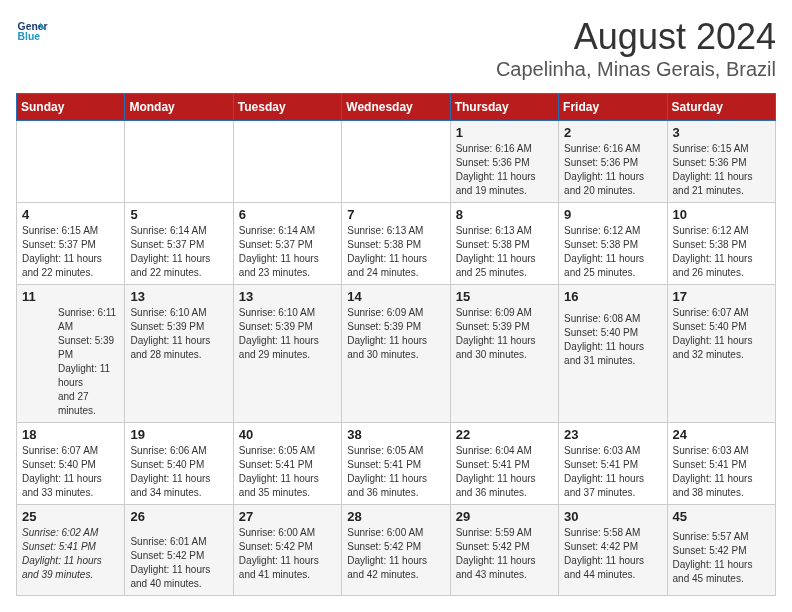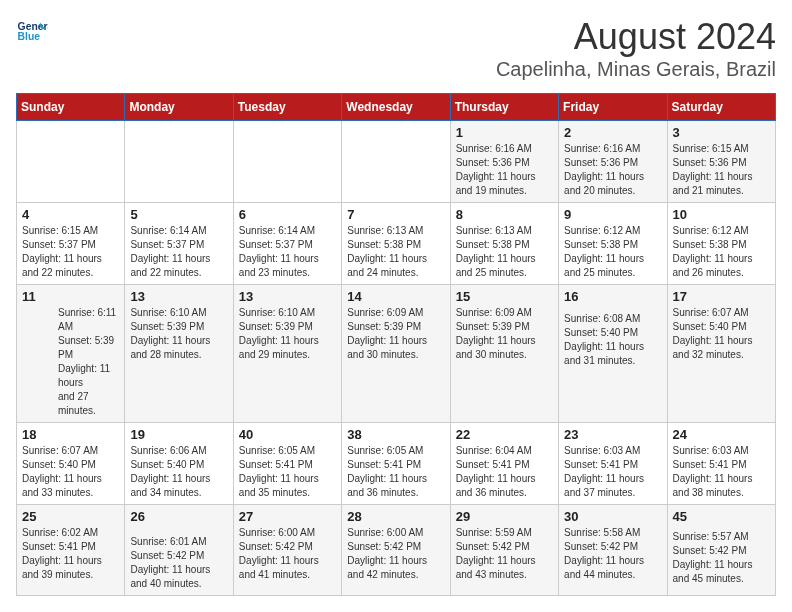--- a/index.html
+++ b/index.html
@@ -284,21 +284,21 @@
           <span class="day-number">24</span>
           <div class="day-info" style="white-space: pre-line;">Sunrise: 6:03 AM
 Sunset: 5:41 PM
 Daylight: 11 hours
 and 38 minutes.</div>
         </td>
       </tr>
       <tr>
         <td>
           <span class="day-number">25</span>
-          <div class="day-info" style="white-space: pre-line;">Sunrise: 6:02 AM
+          <div class="day-info" style="white-space: pre-line; font-style: italic;">Sunrise: 6:02 AM
 Sunset: 5:41 PM
 Daylight: 11 hours
 and 39 minutes.</div>
         </td>
         <td>
           <span class="day-number">26</span>
           <div class="day-info" style="white-space: pre-line; margin-top: 11px;">Sunrise: 6:01 AM
 Sunset: 5:42 PM
 Daylight: 11 hours
 and 40 minutes.</div>
@@ -320,21 +320,21 @@
         <td>
           <span class="day-number">29</span>
           <div class="day-info" style="white-space: pre-line;">Sunrise: 5:59 AM
 Sunset: 5:42 PM
 Daylight: 11 hours
 and 43 minutes.</div>
         </td>
         <td>
           <span class="day-number">30</span>
           <div class="day-info" style="white-space: pre-line;">Sunrise: 5:58 AM
-Sunset: 5:42 PM
+Sunset: 4:42 PM
 Daylight: 11 hours
 and 44 minutes.</div>
         </td>
         <td>
           <span class="day-number">45</span>
           <div class="day-info" style="white-space: pre-line; margin-top: 6px;">Sunrise: 5:57 AM
 Sunset: 5:42 PM
 Daylight: 11 hours
 and 45 minutes.</div>
         </td>

